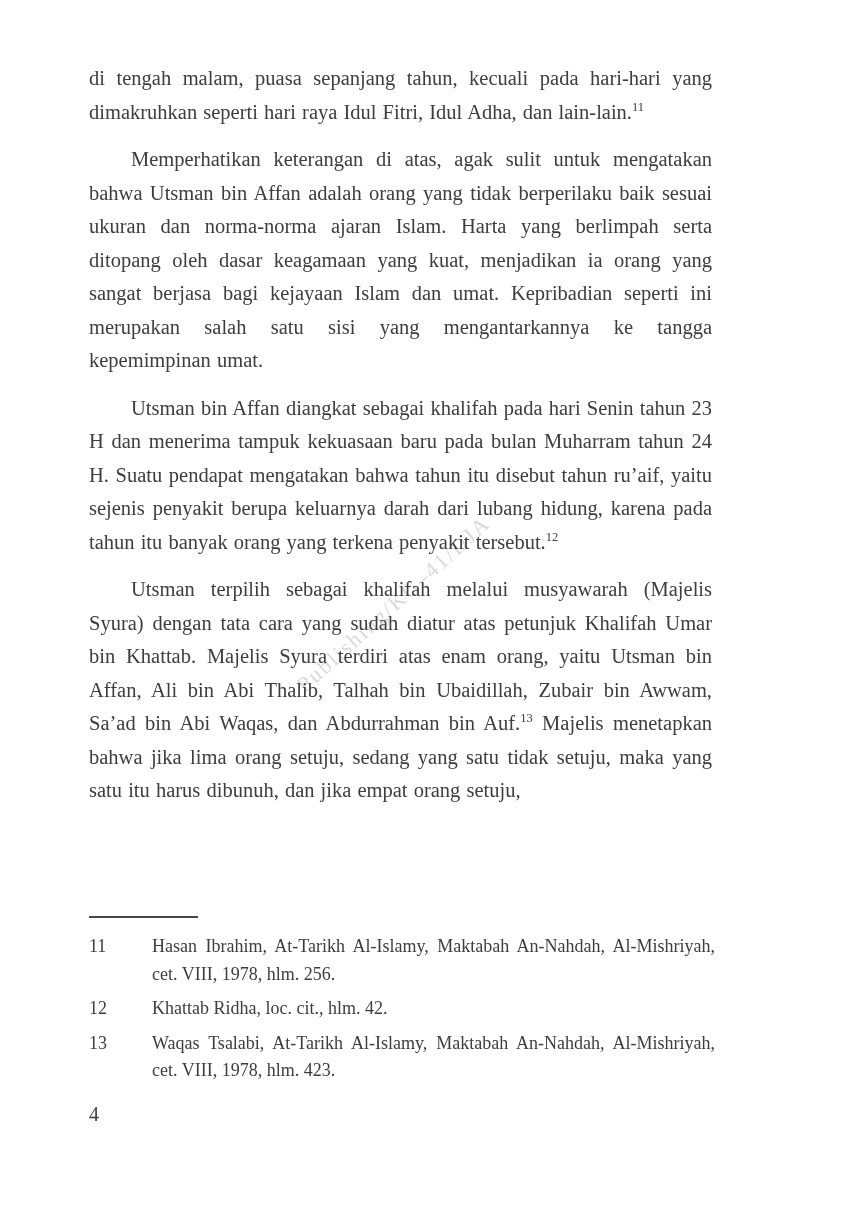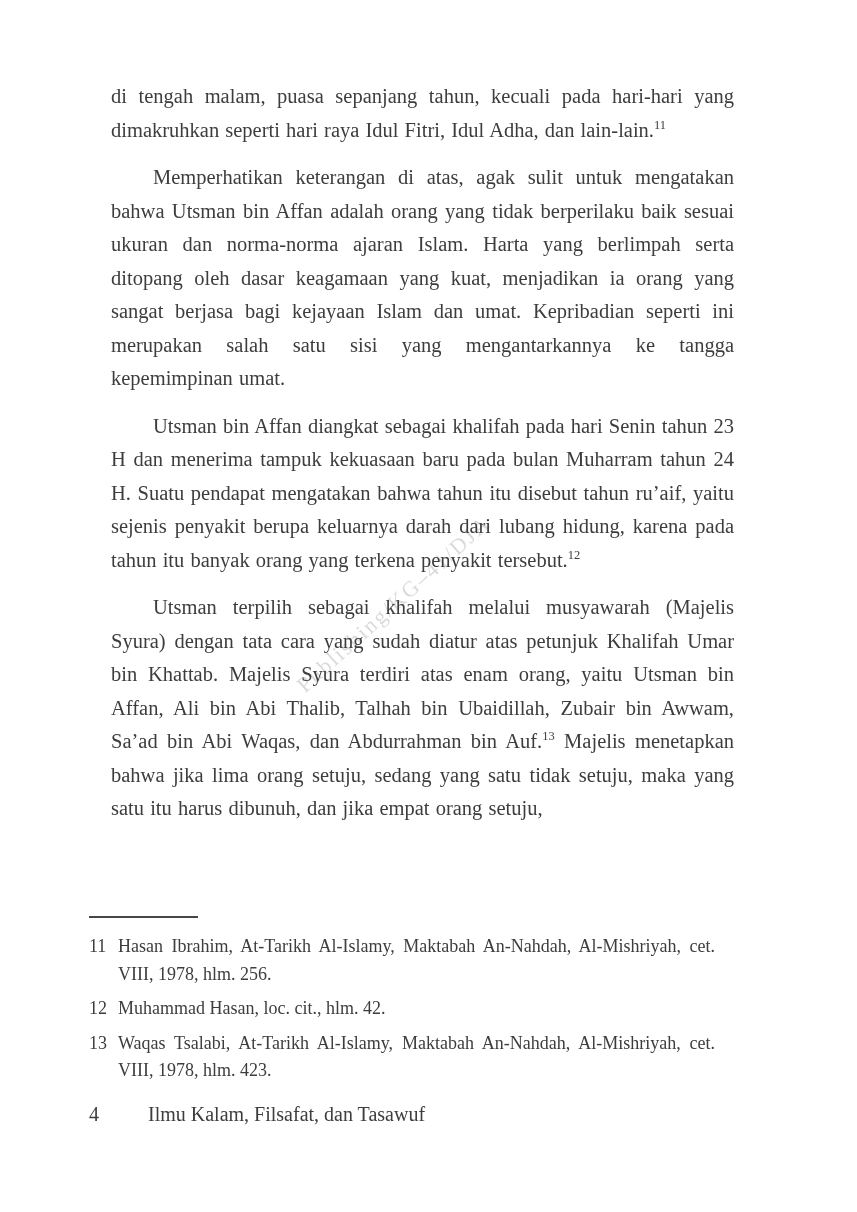--- a/index.html
+++ b/index.html
@@ -30,23 +30,22 @@
     font-size: 22px;
     letter-spacing: 2px;
     color: rgba(150, 150, 150, 0.35);
     white-space: nowrap;
     pointer-events: none;
   }
   
   .body-text {
     position: absolute;
     left: 89px;
-    top: 80px;
+    top: 62px;
     width: 623px;
-    margin-left: 22px;
   }
   .para {
     margin: 0;
     font-size: 20.5px;
     line-height: 33.5px;
     text-align: justify;
     word-spacing: 1px;
   }
   .para + .para { margin-top: 14px; }
   .para.indent { text-indent: 42px; }
@@ -73,21 +72,21 @@
     display: flex;
     font-size: 18px;
     line-height: 27.5px;
     text-align: justify;
   }
   .fn + .fn { margin-top: 7px; }
   .fn-num {
     width: 29px;
     flex: none;
   }
-  .fn-text { flex: 1; }
+  .fn-text { flex: 1; margin-left: 34px; }
   
   .page-footer {
     position: absolute;
     left: 89px;
     top: 1101px;
     width: 626px;
     display: flex;
     font-size: 20px;
     line-height: 26px;
   }
@@ -112,27 +111,26 @@
 
   <section class="footnotes">
     <div class="fn-rule"></div>
     <div id="footnote-list">
         <div class="fn">
           <span class="fn-num">11</span>
           <span class="fn-text"><span>Hasan Ibrahim, </span><span class="it">At-Tarikh Al-Islamy</span><span>, Maktabah An-Nahdah, Al-Mishriyah, cet. VIII, 1978, hlm. 256.</span></span>
         </div>
         <div class="fn">
           <span class="fn-num">12</span>
-          <span class="fn-text"><span>Muhammad Hasan, </span><span class="it">loc. cit.</span><span>, hlm. 42.</span></span>
+          <span class="fn-text"><span>Khattab Ridha, </span><span class="it">loc. cit.</span><span>, hlm. 42.</span></span>
         </div>
         <div class="fn">
           <span class="fn-num">13</span>
           <span class="fn-text"><span>Waqas Tsalabi, </span><span class="it">At-Tarikh Al-Islamy</span><span>, Maktabah An-Nahdah, Al-Mishriyah, cet. VIII, 1978, hlm. 423.</span></span>
         </div>
       </div>
   </section>
 
   <footer class="page-footer">
     <span class="page-num">4</span>
-    <span class="book-title">Ilmu Kalam, Filsafat, dan Tasawuf</span>
   </footer>
 
 </div>
 
 </body></html>

